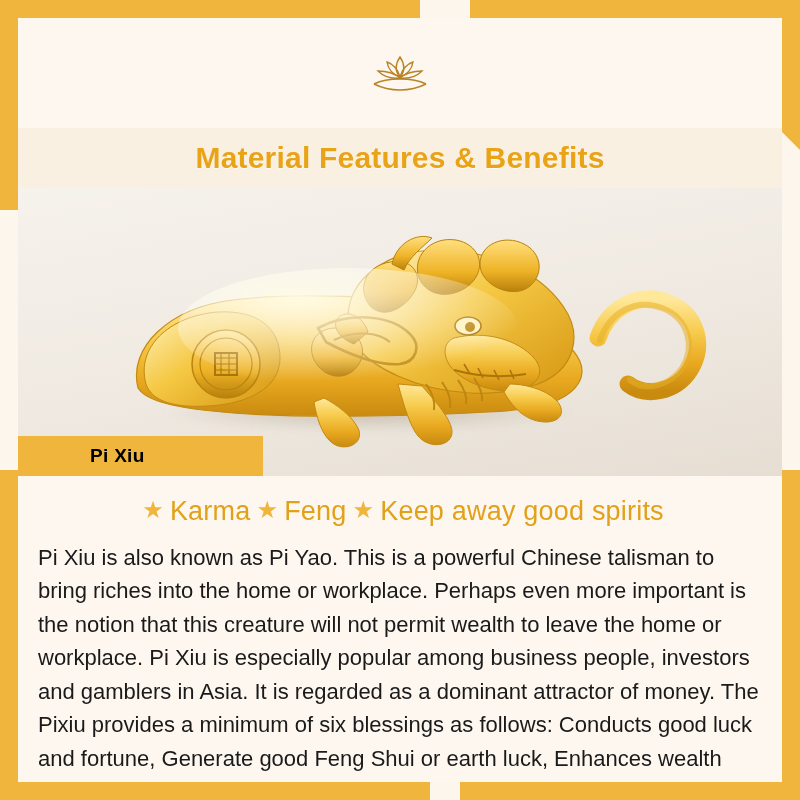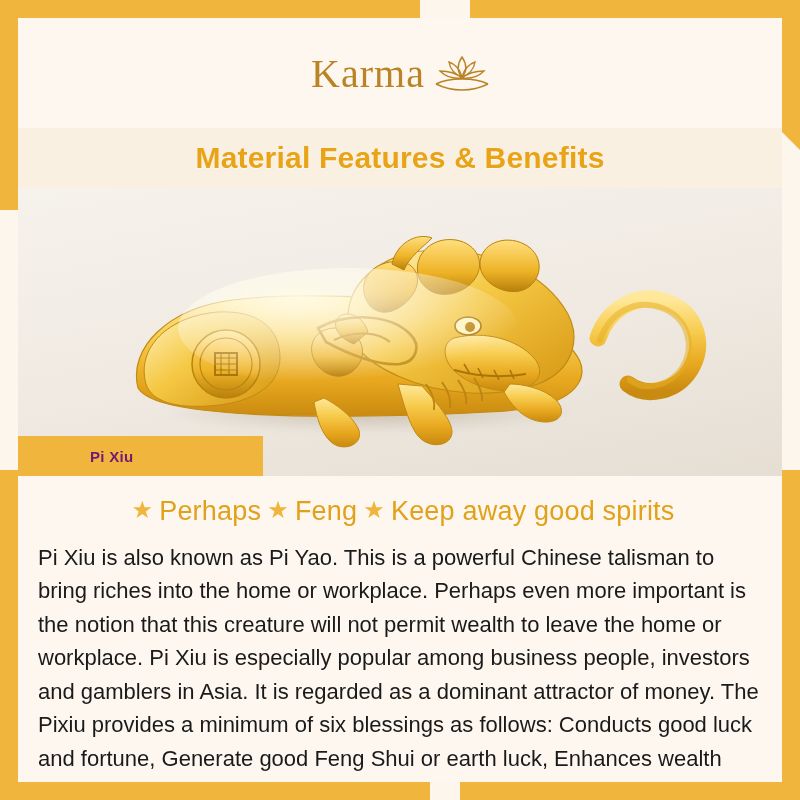--- a/index.html
+++ b/index.html
@@ -143,22 +143,22 @@
     position: absolute;
     left: 0;
     bottom: 0;
     width: 245px;
     height: 40px;
     background: #f0b53c;
     display: flex;
     align-items: center;
   }
   .caption-text {
-    color: #701a75;
-    font-size: 15px;
+    color: #000000;
+    font-size: 19px;
     font-weight: bold;
     margin-left: 72px;
     letter-spacing: 0.3px;
   }
 
   
   .benefits {
     margin-top: 20px;
     text-align: center;
     font-size: 27px;
@@ -198,21 +198,20 @@
   <div class="corner corner-br-v"></div>
   <div class="wedge wedge-tl"></div>
   <div class="wedge wedge-tr"></div>
   <div class="wedge wedge-bl"></div>
   <div class="wedge wedge-br"></div>
 
   <div class="inner">
 
     <div class="brand">
       <div class="brand-inner">
-        <div class="brand-word">Karma</div>
         <div class="lotus">
           <svg width="54" height="44" viewBox="0 0 54 44">
             <g fill="none" stroke="#b98326" stroke-width="1.4">
               <path d="M27 6 C22 13 22 21 27 26 C32 21 32 13 27 6 Z"></path>
               <path d="M27 26 C20 24 15 18 14 11 C20 13 25 19 27 26 Z"></path>
               <path d="M27 26 C34 24 39 18 40 11 C34 13 29 19 27 26 Z"></path>
               <path d="M27 27 C18 28 10 25 5 20 C12 20 21 22 27 27 Z"></path>
               <path d="M27 27 C36 28 44 25 49 20 C42 20 33 22 27 27 Z"></path>
               <path d="M1 33 C9 29 18 28 27 28 C36 28 45 29 53 33"></path>
               <path d="M1 33 C9 37 18 39 27 39 C36 39 45 37 53 33"></path>
@@ -300,19 +299,19 @@
 
           <ellipse cx="330" cy="140" rx="170" ry="60" fill="url(#shine)"></ellipse>
         </svg>
       </div>
       <div class="caption-bar">
         <div class="caption-text">Pi Xiu</div>
       </div>
     </div>
 
     <div class="benefits">
-      <span class="star">★</span><span class="kw">Perhaps</span><span class="star">★</span><span class="kw">Feng</span><span class="star">★</span><span class="kw">Keep away good spirits</span>
+      <span class="star">★</span><span class="kw">Karma</span><span class="star">★</span><span class="kw">Feng</span><span class="star">★</span><span class="kw">Keep away good spirits</span>
     </div>
 
     <div class="body-text">Pi Xiu is also known as Pi Yao. This is a powerful Chinese talisman to bring riches into the home or workplace. Perhaps even more important is the notion that this creature will not permit wealth to leave the home or workplace. Pi Xiu is especially popular among business people, investors and gamblers in Asia. It is regarded as a dominant attractor of money. The Pixiu provides a minimum of six blessings as follows: Conducts good luck and fortune, Generate good Feng Shui or earth luck, Enhances wealth and riches, Protects individuals and building, Protects against evil forces, obstacles, and hardship, Brings unexpected windfall luck, One of the popular ways to retain a Pixiu is to wear it on a bracelet.</div>
 
   </div>
 </div>
 
 </body></html>

